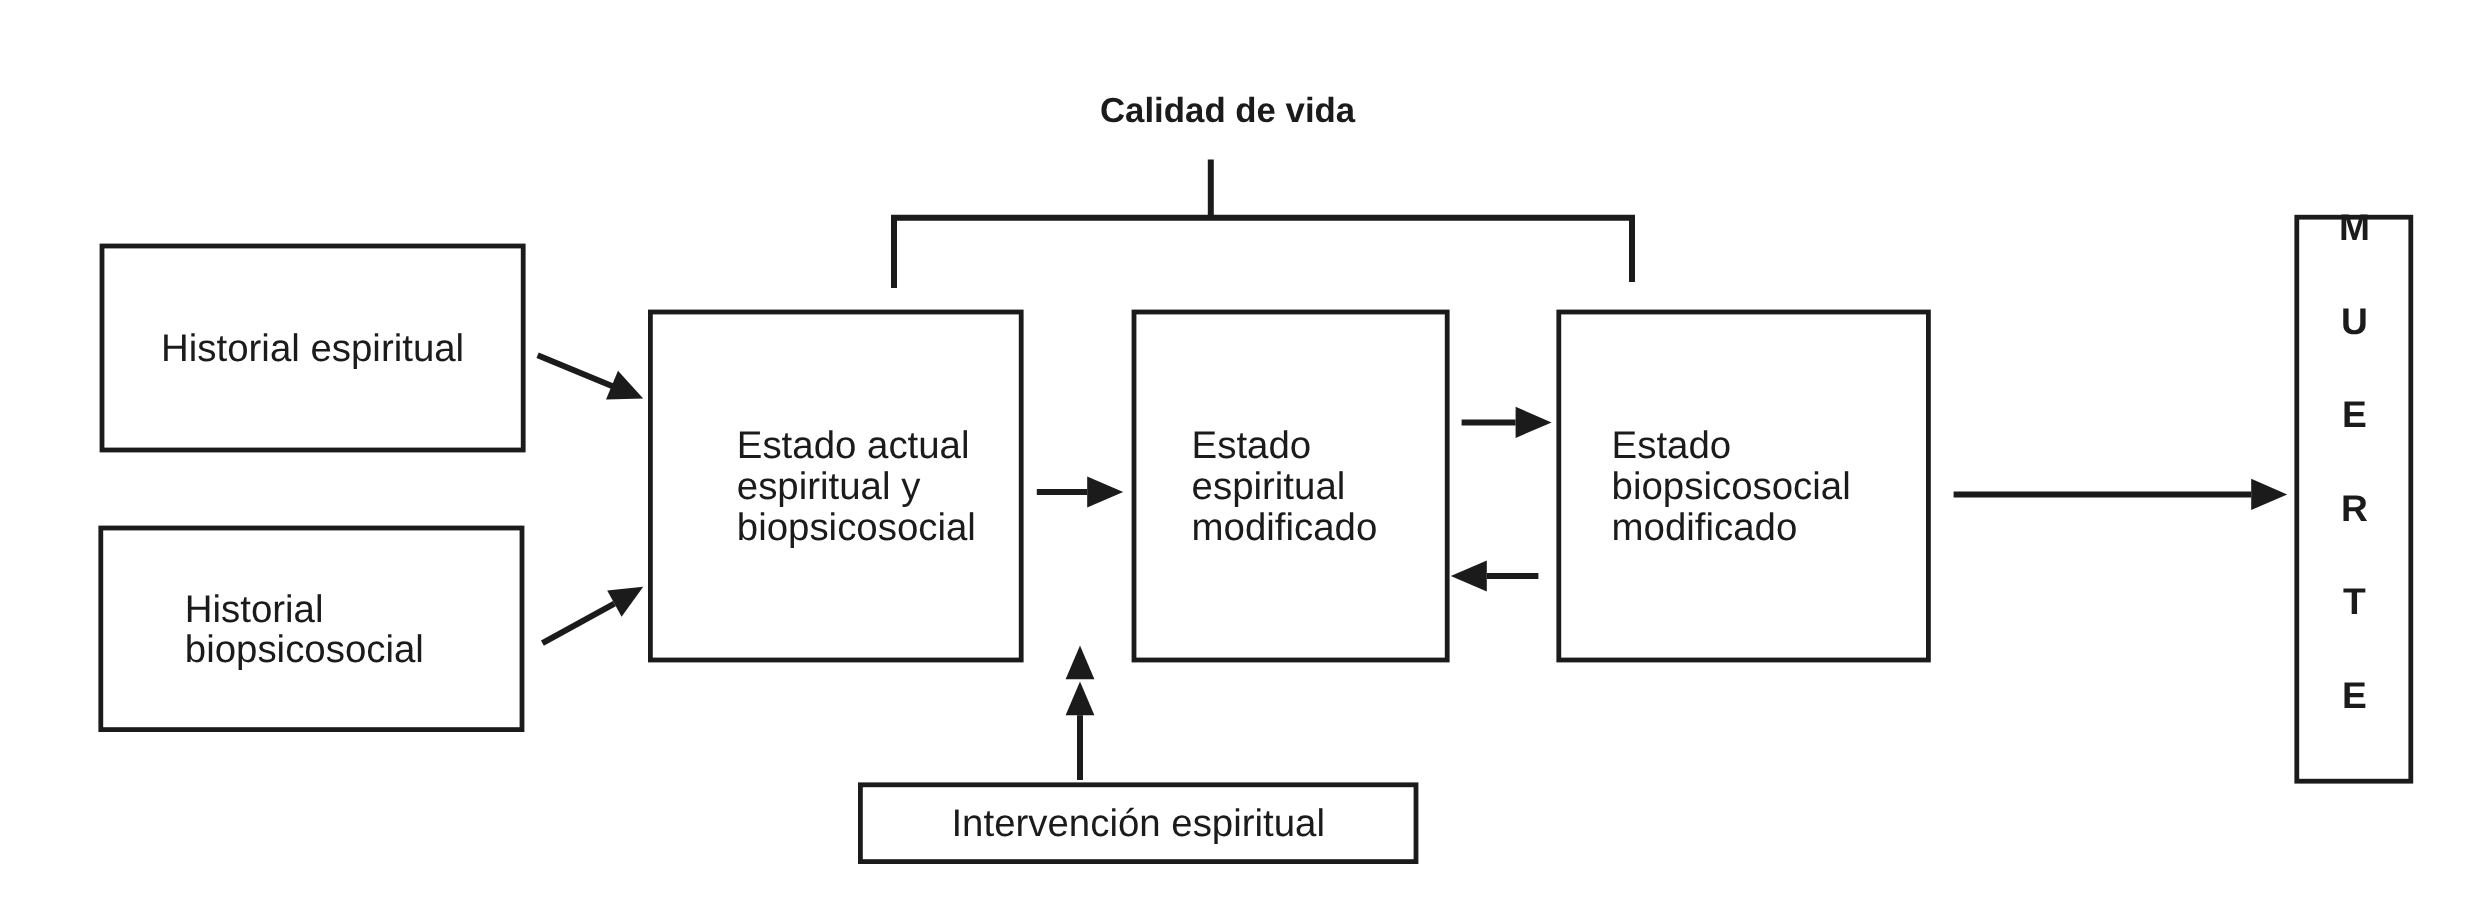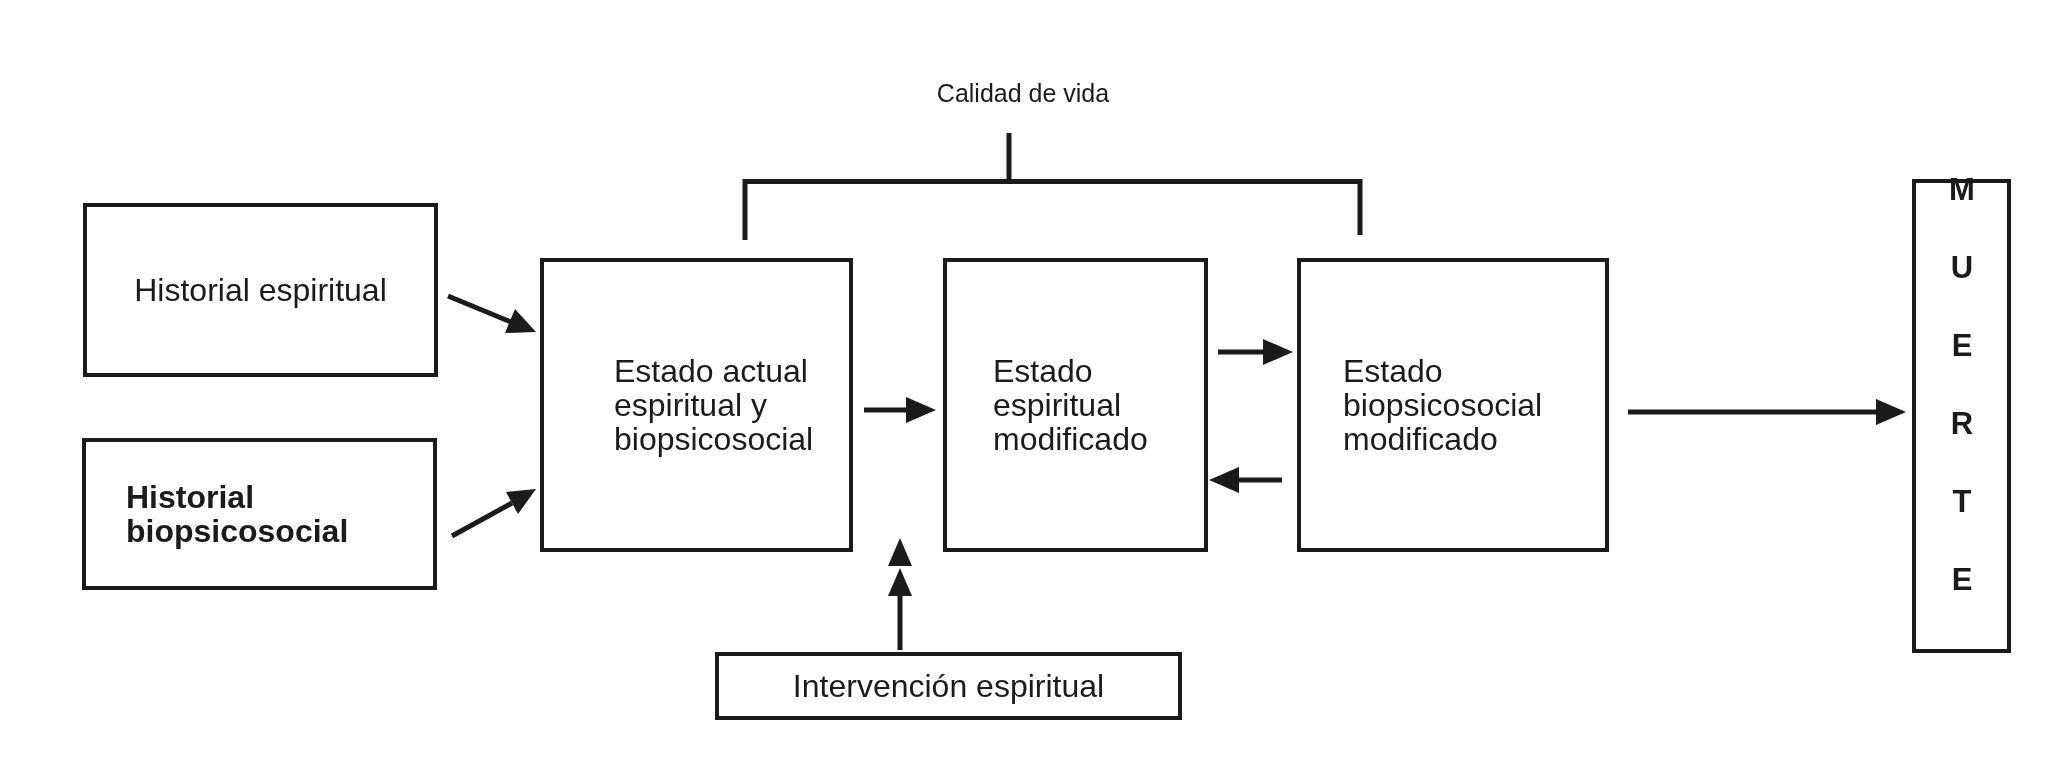--- a/index.html
+++ b/index.html
@@ -23,39 +23,40 @@
     width: 2062px;
     height: 769px;
     pointer-events: none;
   }
   .diagram-title {
     position: absolute;
     left: 823px;
     top: 74px;
     width: 400px;
     text-align: center;
-    font-size: 25px;
+    font-size: 29px;
     line-height: 38px;
     white-space: nowrap;
+    font-weight: bold;
   }
   .node {
     position: absolute;
     border: 4px solid #1b1b1b;
     background: #ffffff;
     box-sizing: border-box;
     display: flex;
     align-items: center;
     font-size: 32px;
     line-height: 34px;
   }
   .node .label {
     white-space: pre-line;
   }
   .node-he   { left: 83px;   top: 203px; width: 355px; height: 174px; justify-content: center; text-align: center; }
-  .node-hb   { left: 82px;   top: 438px; width: 355px; height: 152px; padding-left: 40px; font-weight: bold; }
+  .node-hb   { left: 82px;   top: 438px; width: 355px; height: 172px; padding-left: 68px; }
   .node-ea   { left: 540px;  top: 258px; width: 313px; height: 294px; padding-left: 70px; }
   .node-ee   { left: 943px;  top: 258px; width: 265px; height: 294px; padding-left: 46px; }
   .node-eb   { left: 1297px; top: 258px; width: 312px; height: 294px; padding-left: 42px; }
   .node-in   { left: 715px;  top: 652px; width: 467px; height: 68px;  justify-content: center; text-align: center; }
   .node-mu   { left: 1912px; top: 179px; width: 99px;  height: 474px; justify-content: center; }
   .node-mu .label {
     writing-mode: vertical-lr;
     text-orientation: upright;
     font-weight: bold;
     font-size: 31px;

